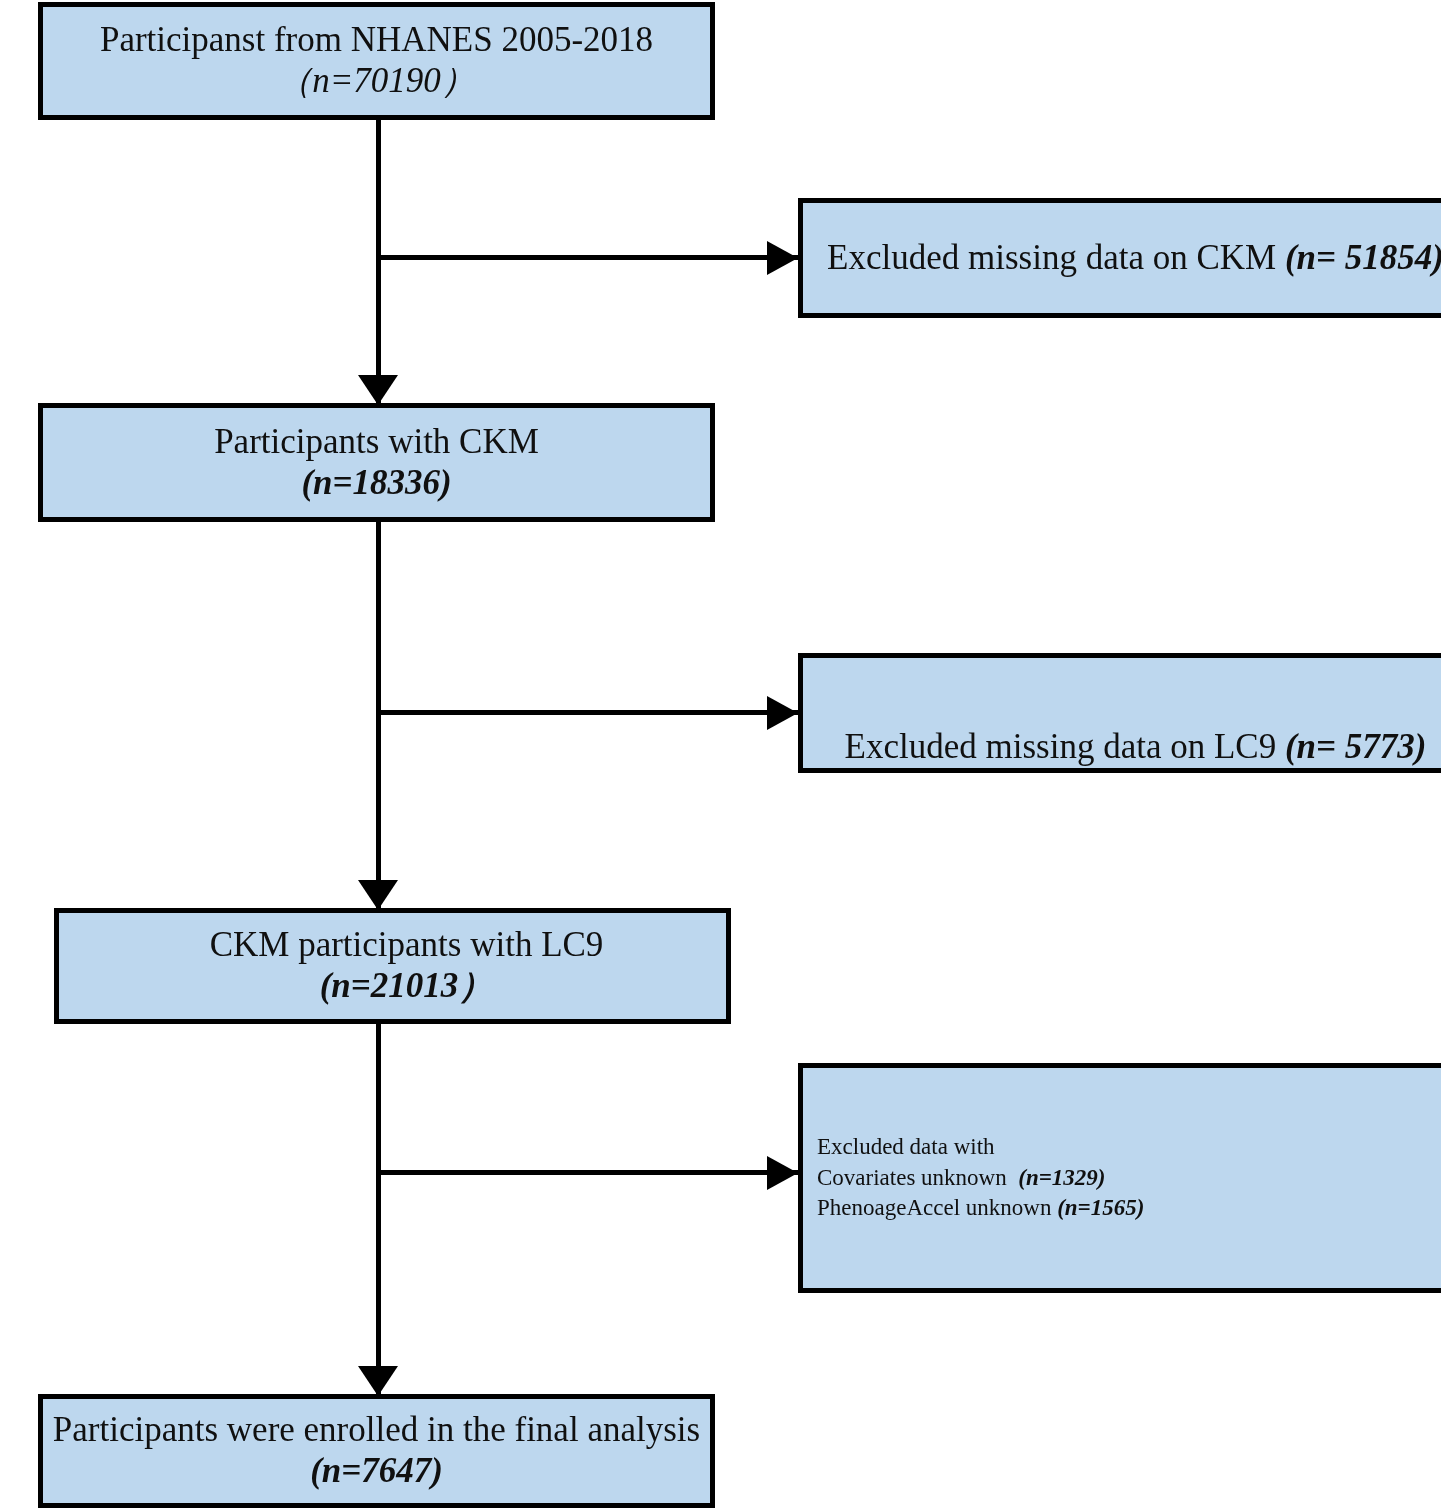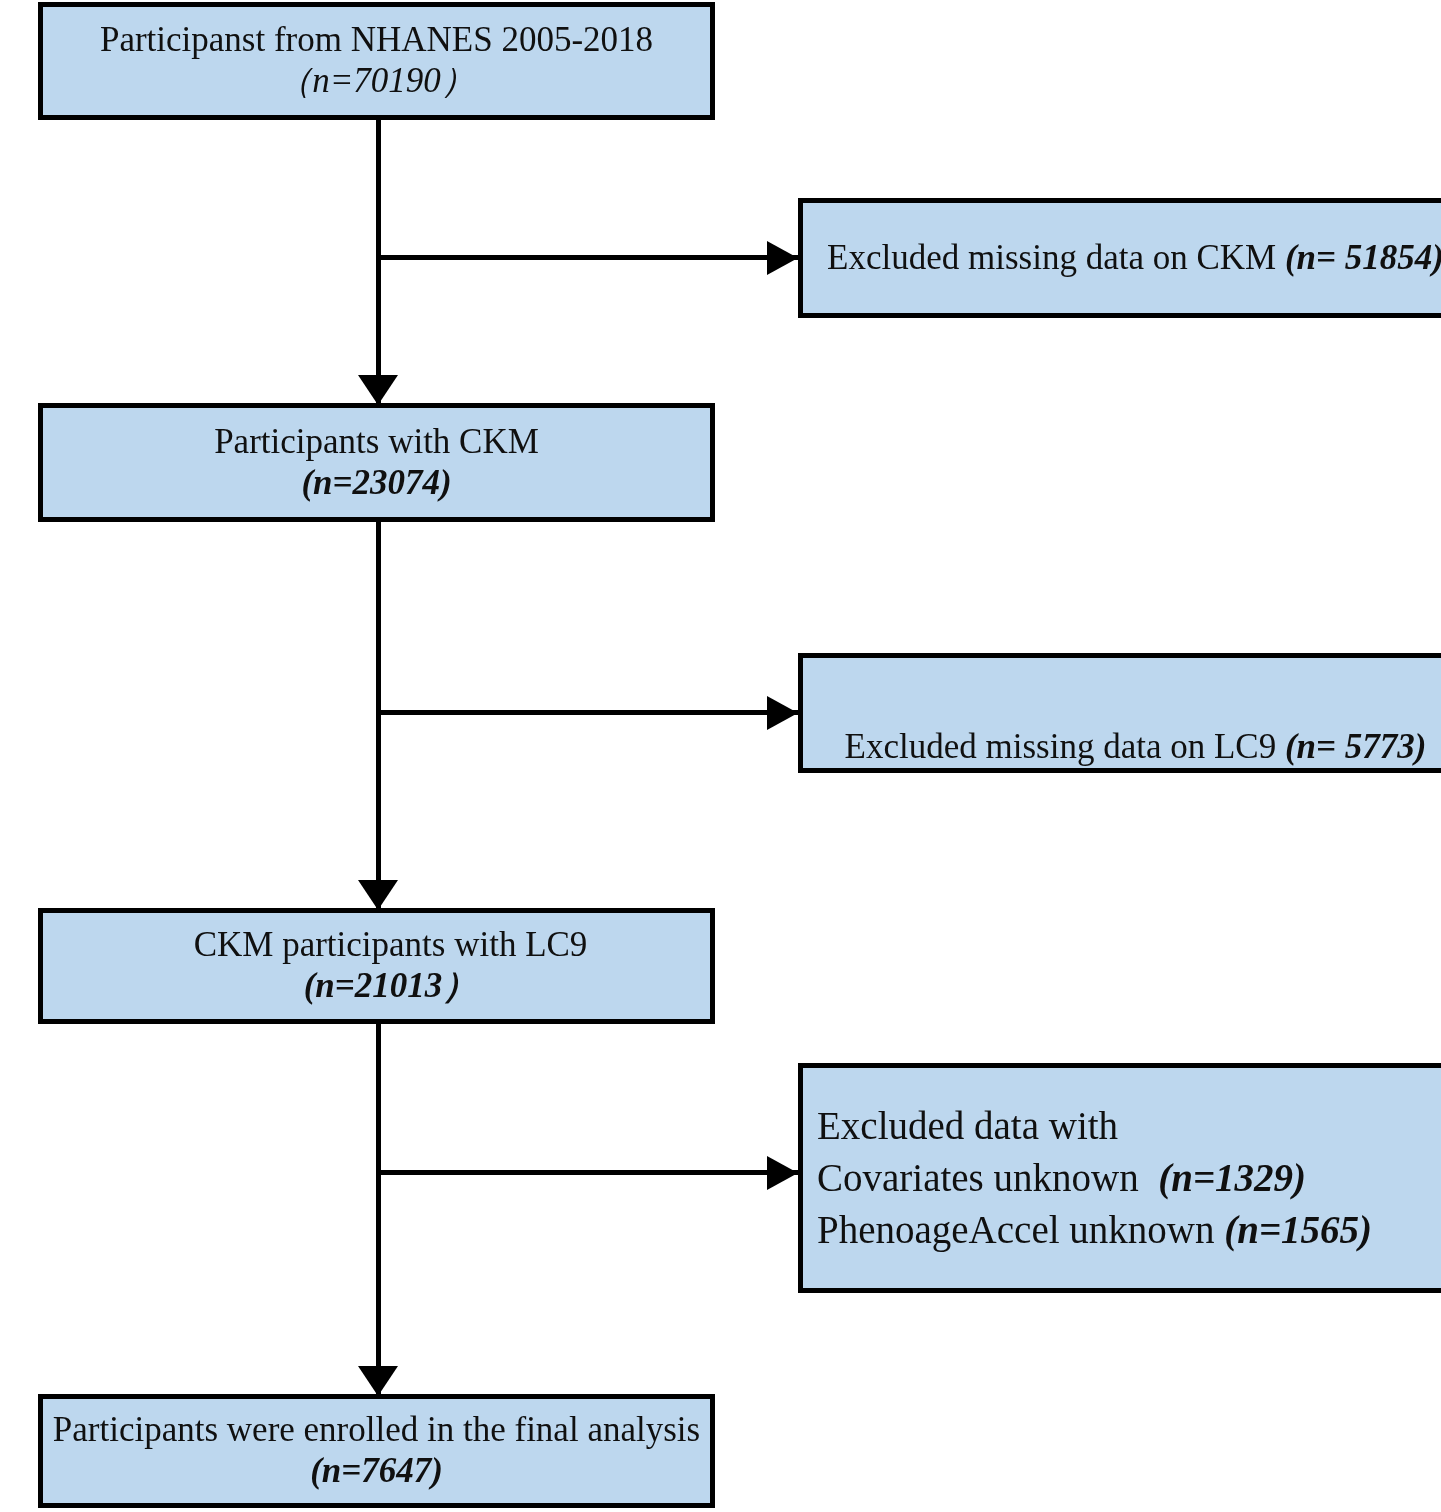--- a/index.html
+++ b/index.html
@@ -33,26 +33,26 @@
     display:block;
     font-size:35px;
     line-height:1.17;
     white-space:pre;
   }
   .line.ital{font-style:italic;}
   .nvar{font-style:italic;font-weight:bold;}
   
   #box-nhanes      {left:2px;   top:2px;    width:677px; height:118px;}
   #box-ckm         {left:2px;   top:403px;  width:677px; height:119px;text-align:center;}
-  #box-ckm-lc9     {left:2px;   top:908px;  width:677px; height:116px;padding-left:28px;}
+  #box-ckm-lc9     {left:18px;   top:908px;  width:677px; height:116px;padding-left:28px;}
   #box-final       {left:2px;   top:1394px; width:677px; height:114px;}
   #box-excl-ckm    {left:762px; top:198px;  width:675px; height:120px;}
   #box-excl-lc9    {left:762px; top:653px;  width:675px; height:120px;justify-content:flex-end;}
   #box-excl-cov    {left:762px; top:1063px; width:675px; height:230px;}
-  #box-excl-cov .line{font-size:39px;line-height:1.33;}
+  #box-excl-cov .line{font-size:23px;line-height:1.33;}
   
   .conn{position:absolute;background:#000000;}
   .vtrunk{width:5px;left:340px;}
   .hbranch{height:5px;left:340px;}
   
   #v1{top:118px; height:288px;}
   #v2{top:520px; height:392px;}
   #v3{top:1022px;height:376px;}
   
   #h1{top:255px; width:425px;}
@@ -83,21 +83,21 @@
 
 <div id="canvas">
 
   <div class="node center" id="box-nhanes">
     <span class="line">Participanst from NHANES 2005-2018</span>
     <span class="line ital">（n=70190）</span>
   </div>
 
   <div class="node center" id="box-ckm">
     <span class="line">Participants with CKM</span>
-    <span class="line ital"><span class="nvar">(n=23074)</span></span>
+    <span class="line ital"><span class="nvar">(n=18336)</span></span>
   </div>
 
   <div class="node center" id="box-ckm-lc9">
     <span class="line">CKM participants with LC9</span>
     <span class="line ital"><span class="nvar">(n=21013）</span></span>
   </div>
 
   <div class="node center" id="box-final">
     <span class="line">Participants were enrolled in the final analysis</span>
     <span class="line ital"><span class="nvar">(n=7647)</span></span>

